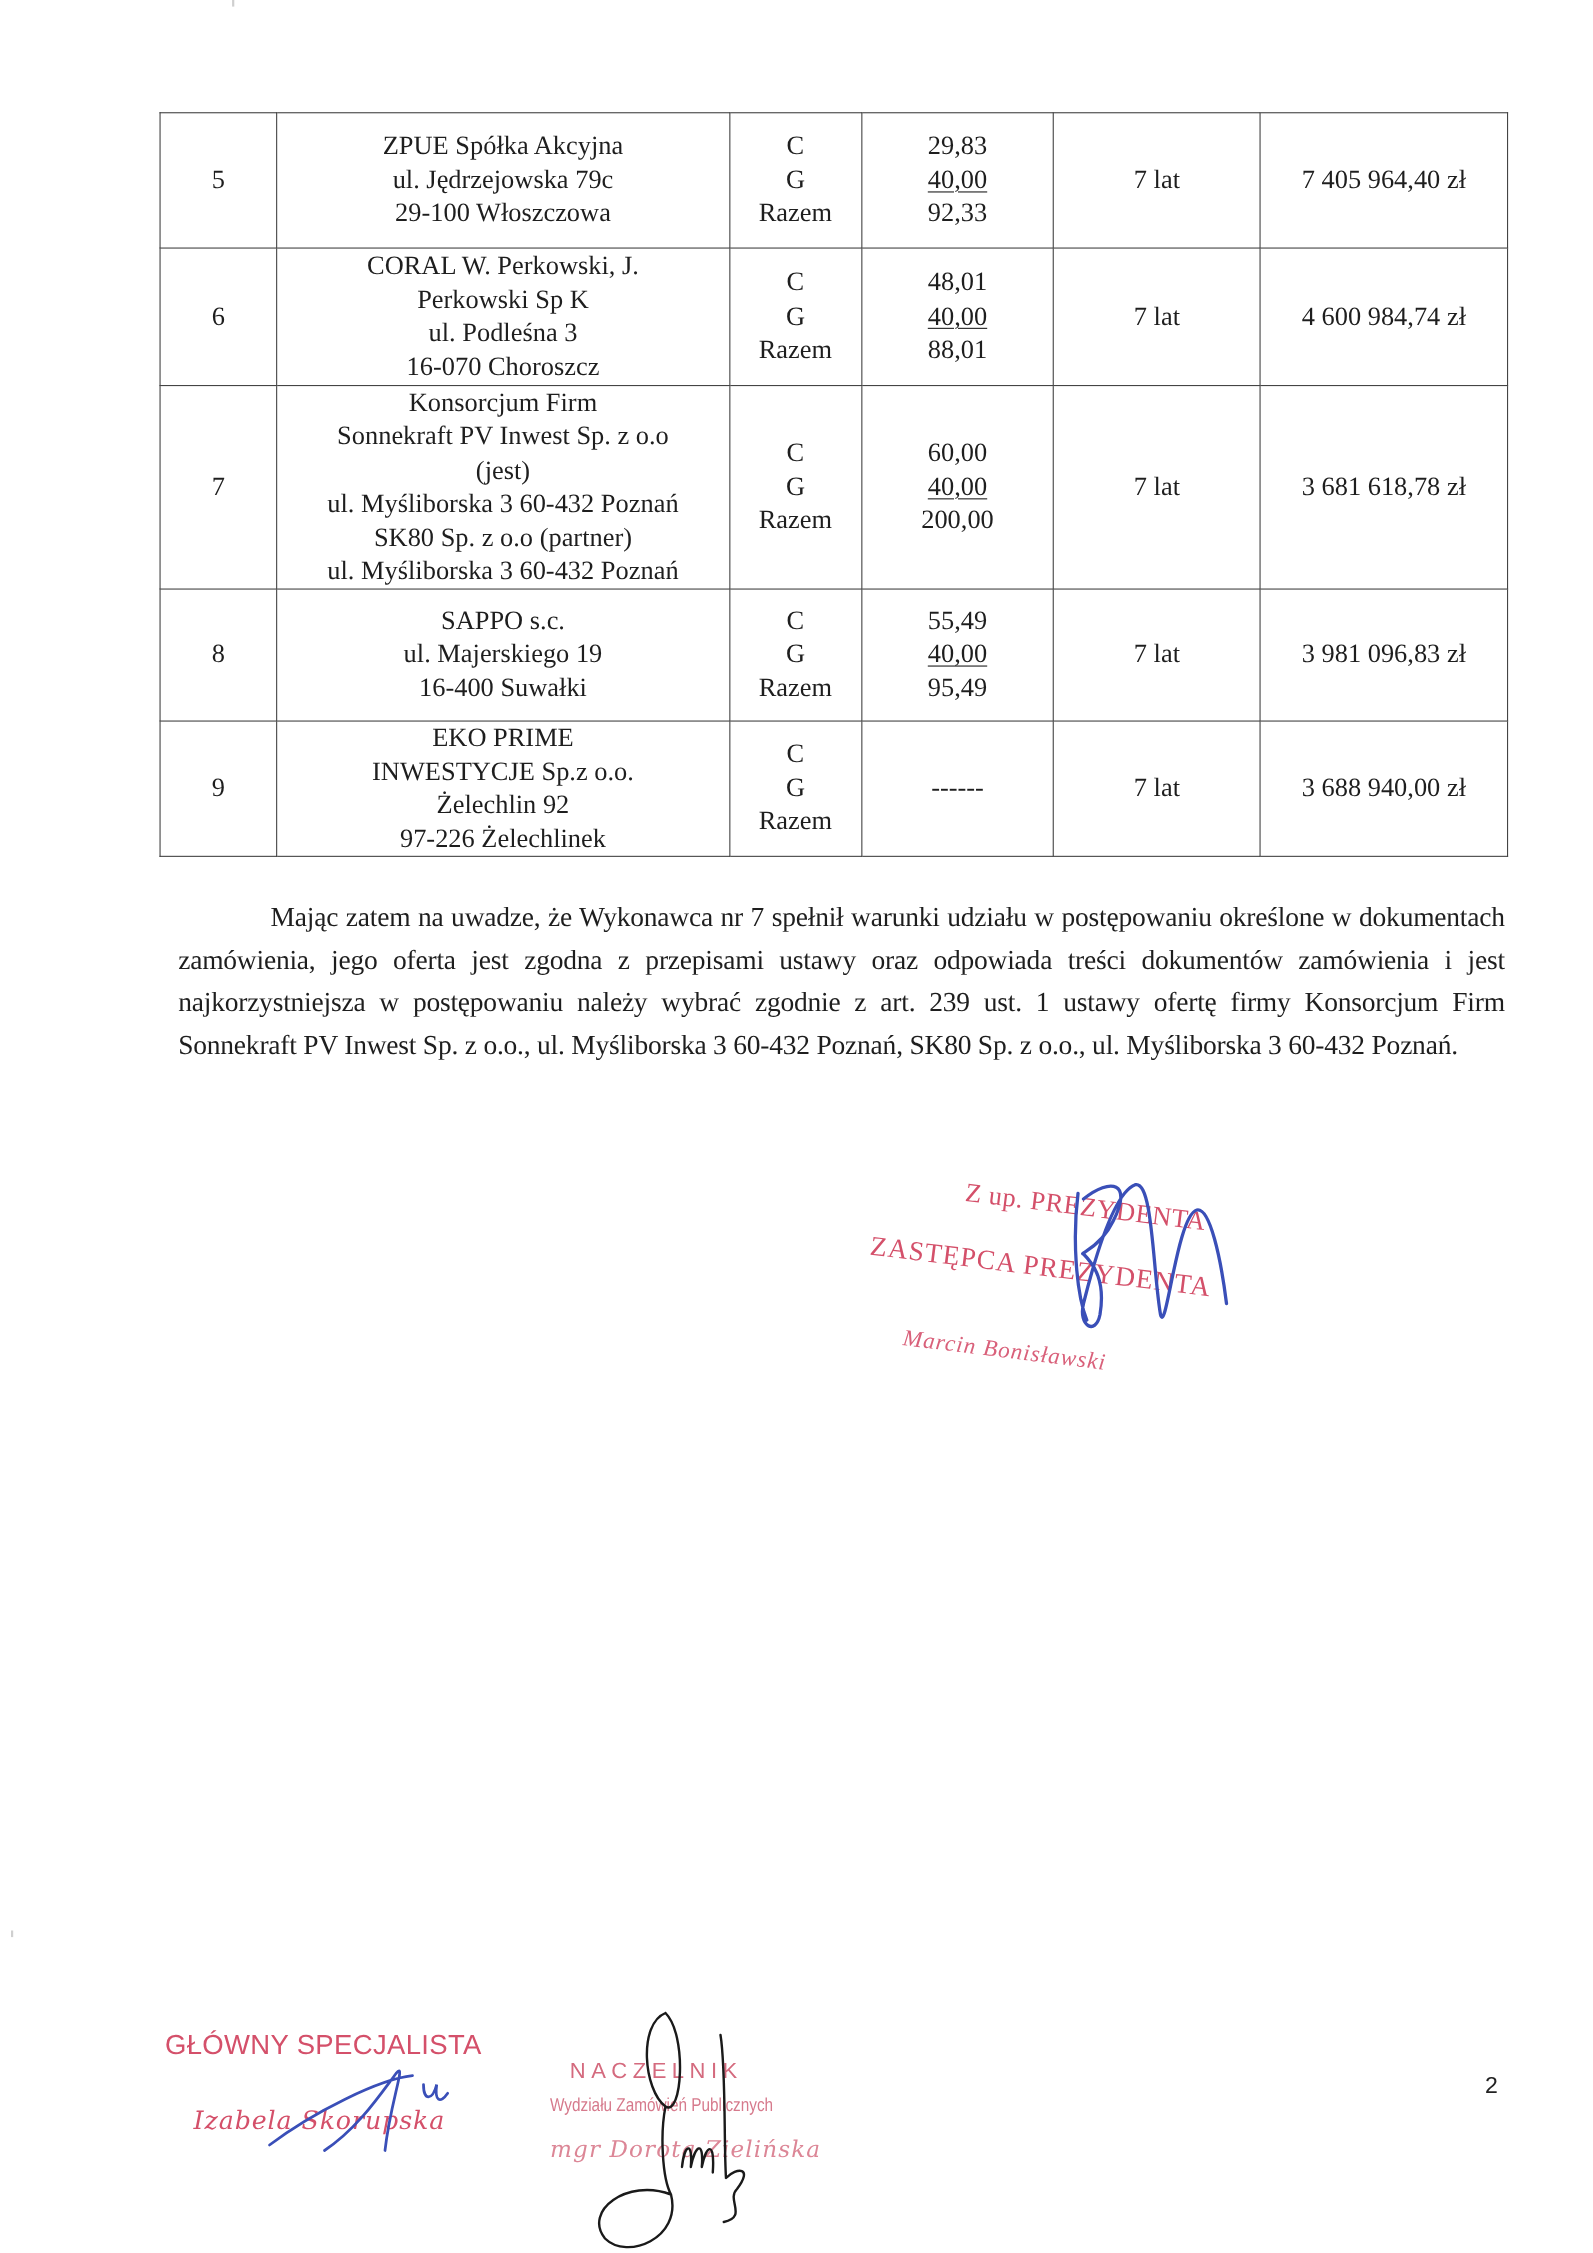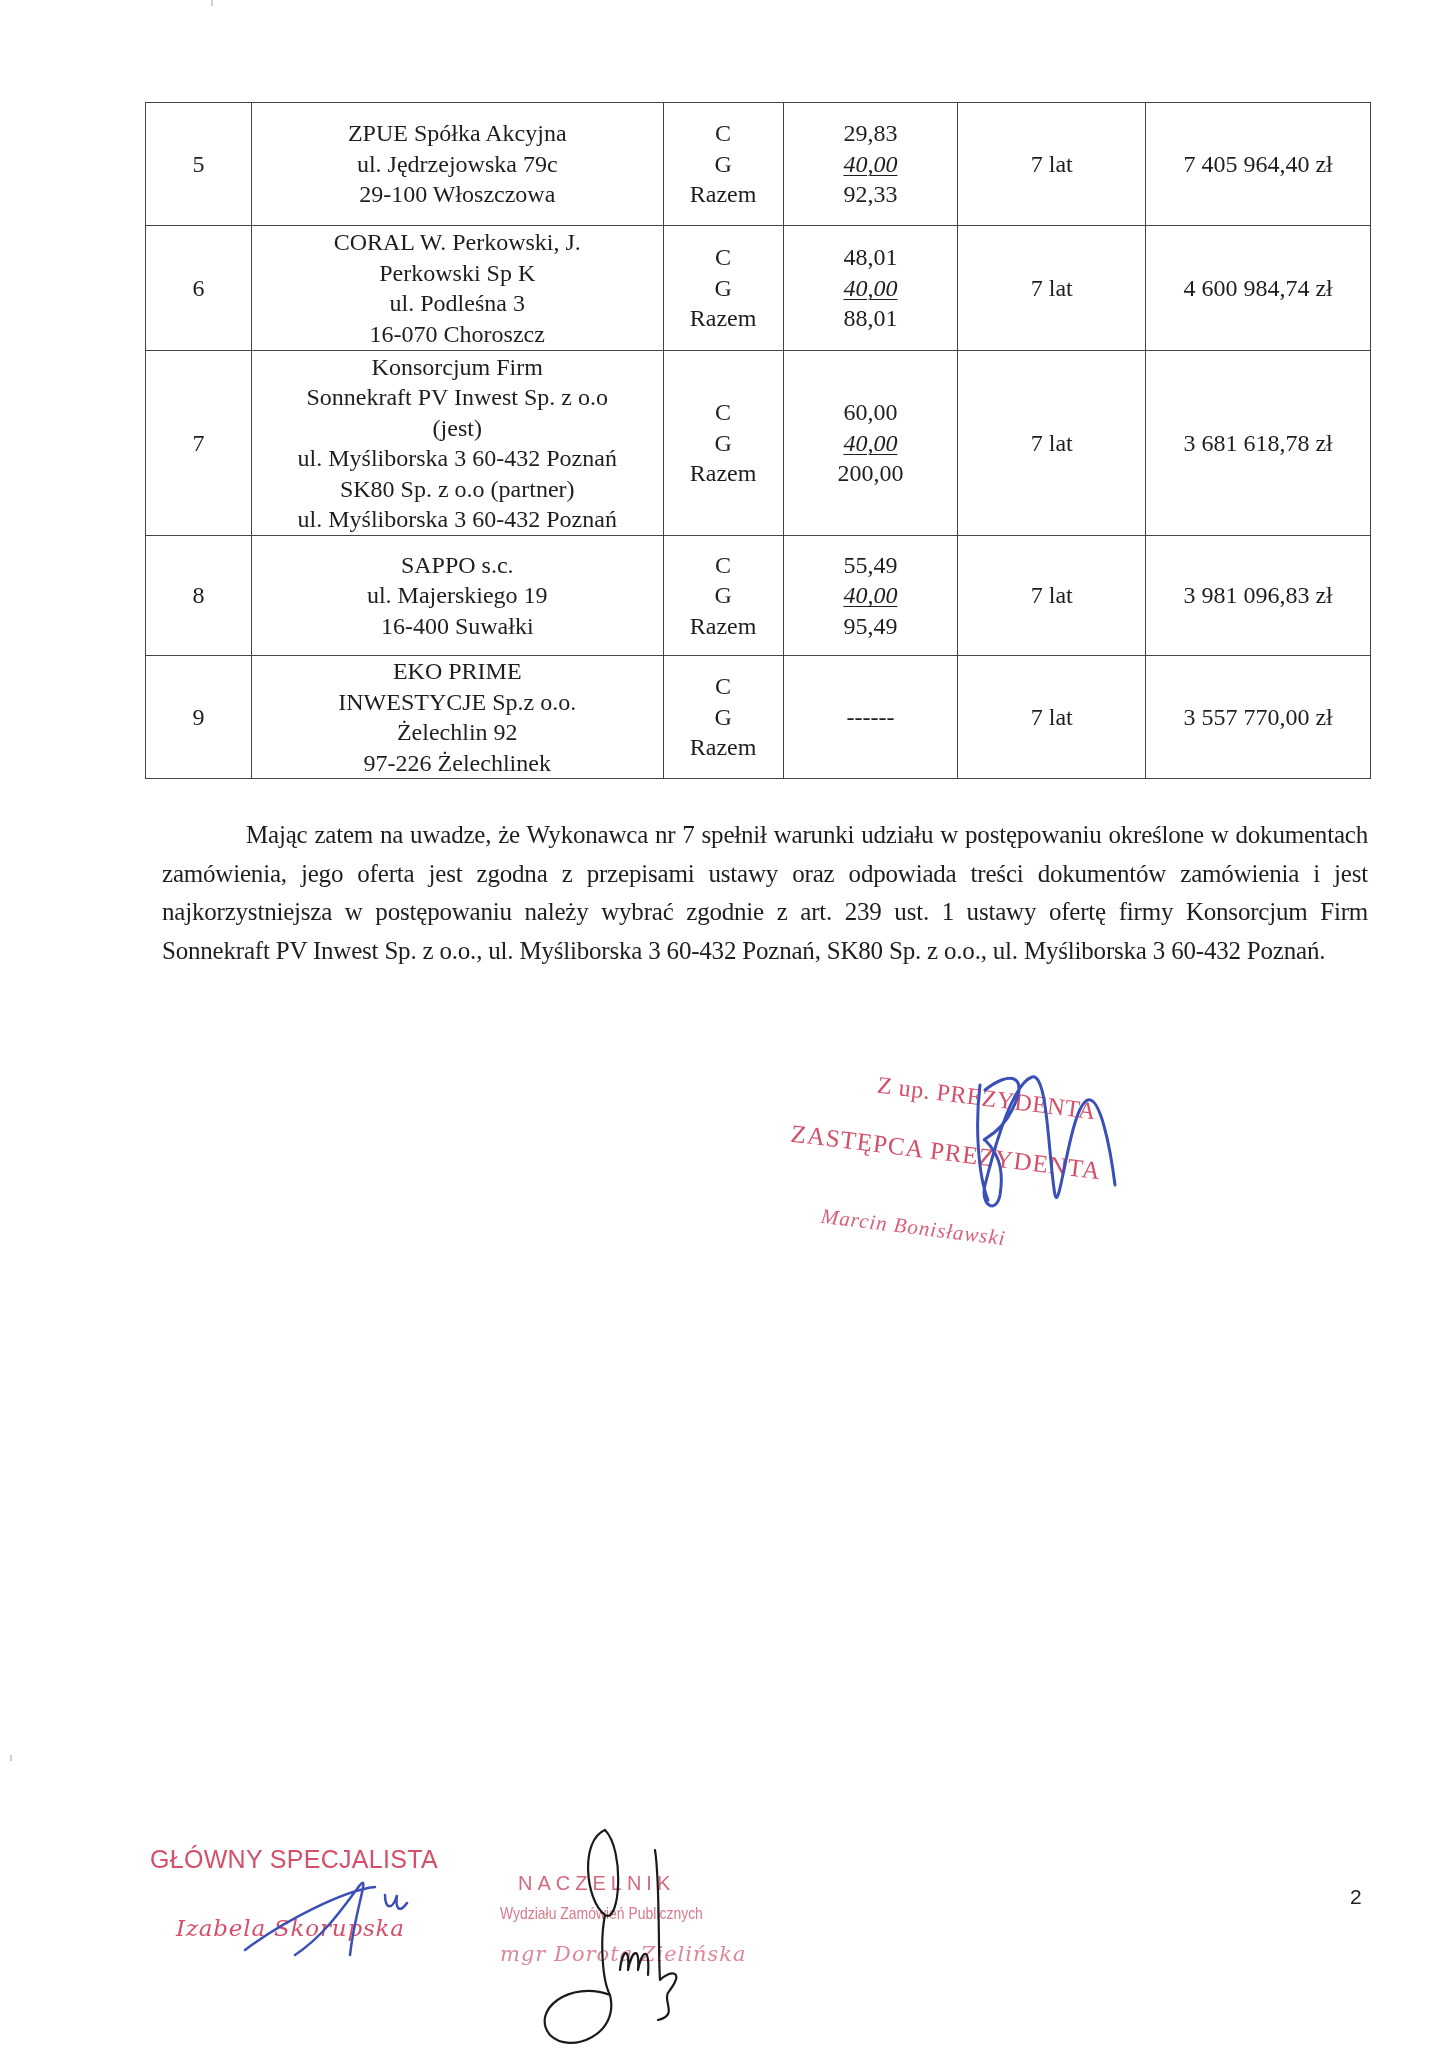--- a/index.html
+++ b/index.html
@@ -37,21 +37,21 @@
       vertical-align: middle;
       padding: 0 4px;
     }
     col.c-no { width: 106px; }
     col.c-firm { width: 412px; }
     col.c-crit { width: 120px; }
     col.c-pts { width: 175px; }
     col.c-term { width: 188px; }
     col.c-price { width: 225px; }
     .line { display: block; white-space: nowrap; }
-    .u { text-decoration: underline; text-underline-offset: 3px; text-decoration-thickness: 1.3px; font-style: italic; }
+    .u { text-decoration: underline; text-underline-offset: 3px; text-decoration-thickness: 1.3px; }
     tr.r5 { height: 123px; }
     tr.r6 { height: 125px; }
     tr.r7 { height: 185px; }
     tr.r8 { height: 120px; }
     tr.r9 { height: 122px; }
 
     
     .para {
       position: absolute;
       left: 162px;
@@ -305,21 +305,21 @@
             <span class="line">G</span>
             <span class="line">Razem</span>
           </td>
           <td>
             <span class="line">------</span>
           </td>
           <td>
             <span class="line">7 lat</span>
           </td>
           <td>
-            <span class="line">3 557 770,00 zł</span>
+            <span class="line">3 688 940,00 zł</span>
           </td>
         </tr>
       </tbody>
   </table>
 
   <div class="para"><span class="indent"></span><span>Mając zatem na uwadze, że Wykonawca nr 7 spełnił warunki udziału w postępowaniu określone w dokumentach zamówienia, jego oferta jest zgodna z przepisami ustawy oraz odpowiada treści dokumentów zamówienia i jest najkorzystniejsza w postępowaniu należy wybrać zgodnie z art. 239 ust. 1 ustawy ofertę firmy Konsorcjum Firm Sonnekraft PV Inwest Sp. z o.o., ul. Myśliborska 3 60-432 Poznań, SK80 Sp. z o.o., ul. Myśliborska 3 60-432 Poznań.</span></div>
 
   <div class="stamp stamp-president">
     <span class="s1">Z up. PREZYDENTA</span>
     <span class="s2">ZASTĘPCA PREZYDENTA</span>

